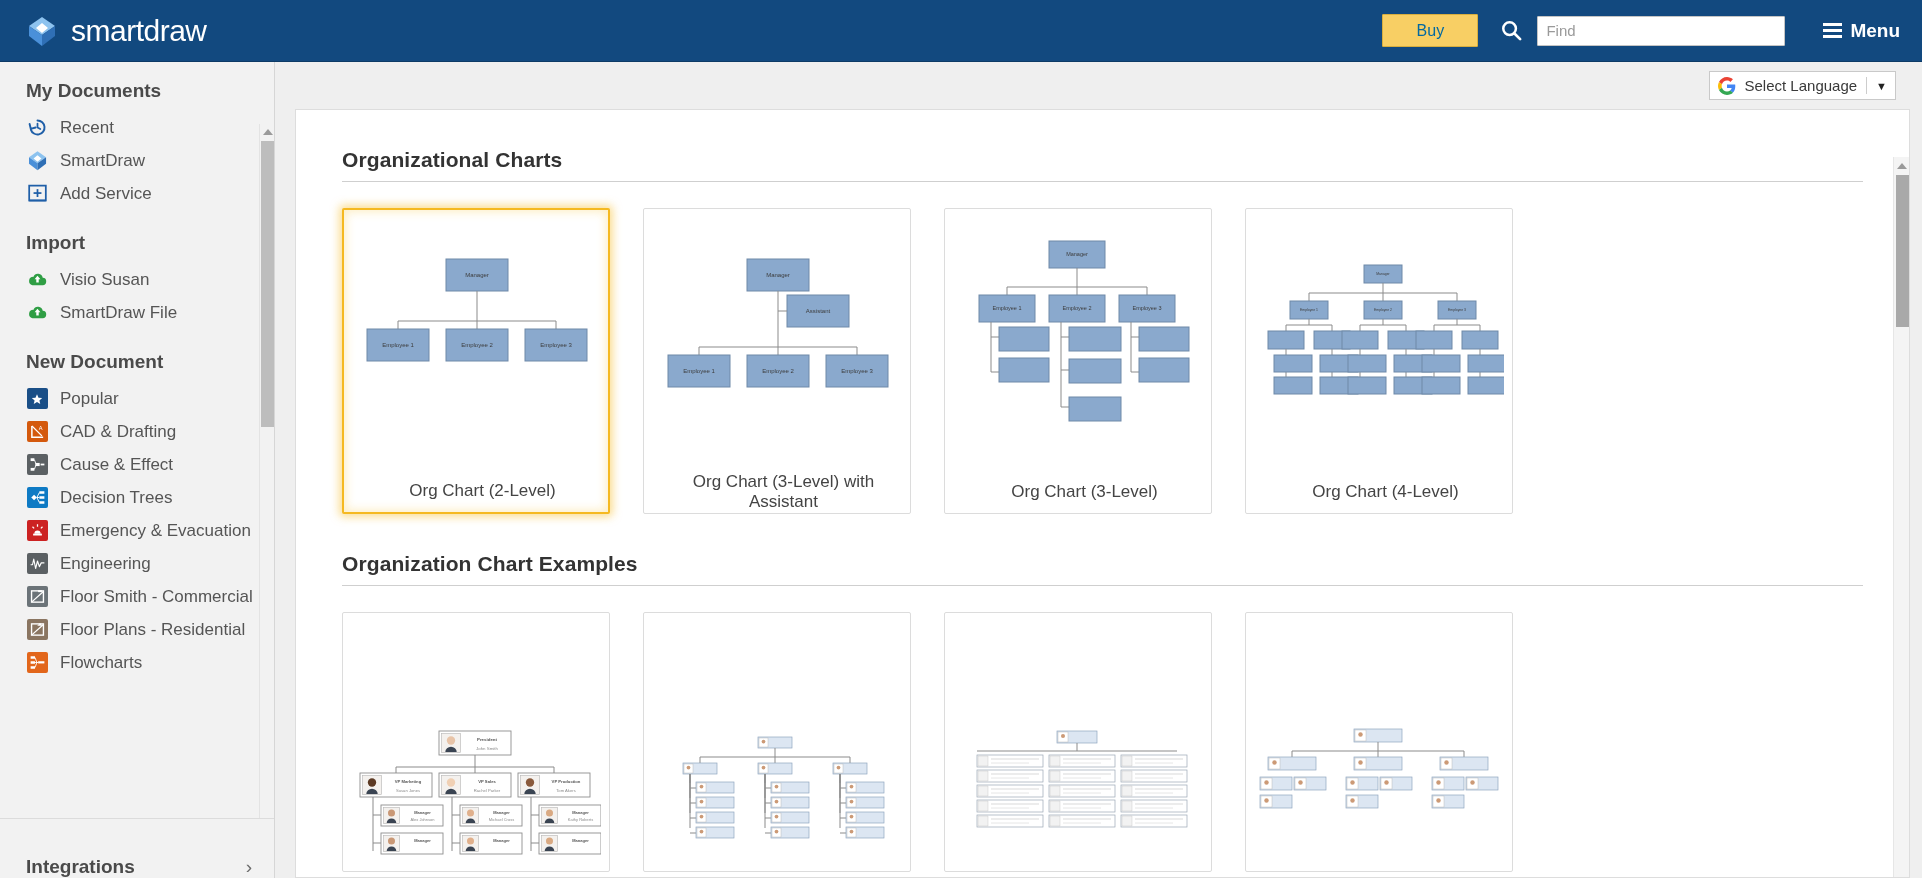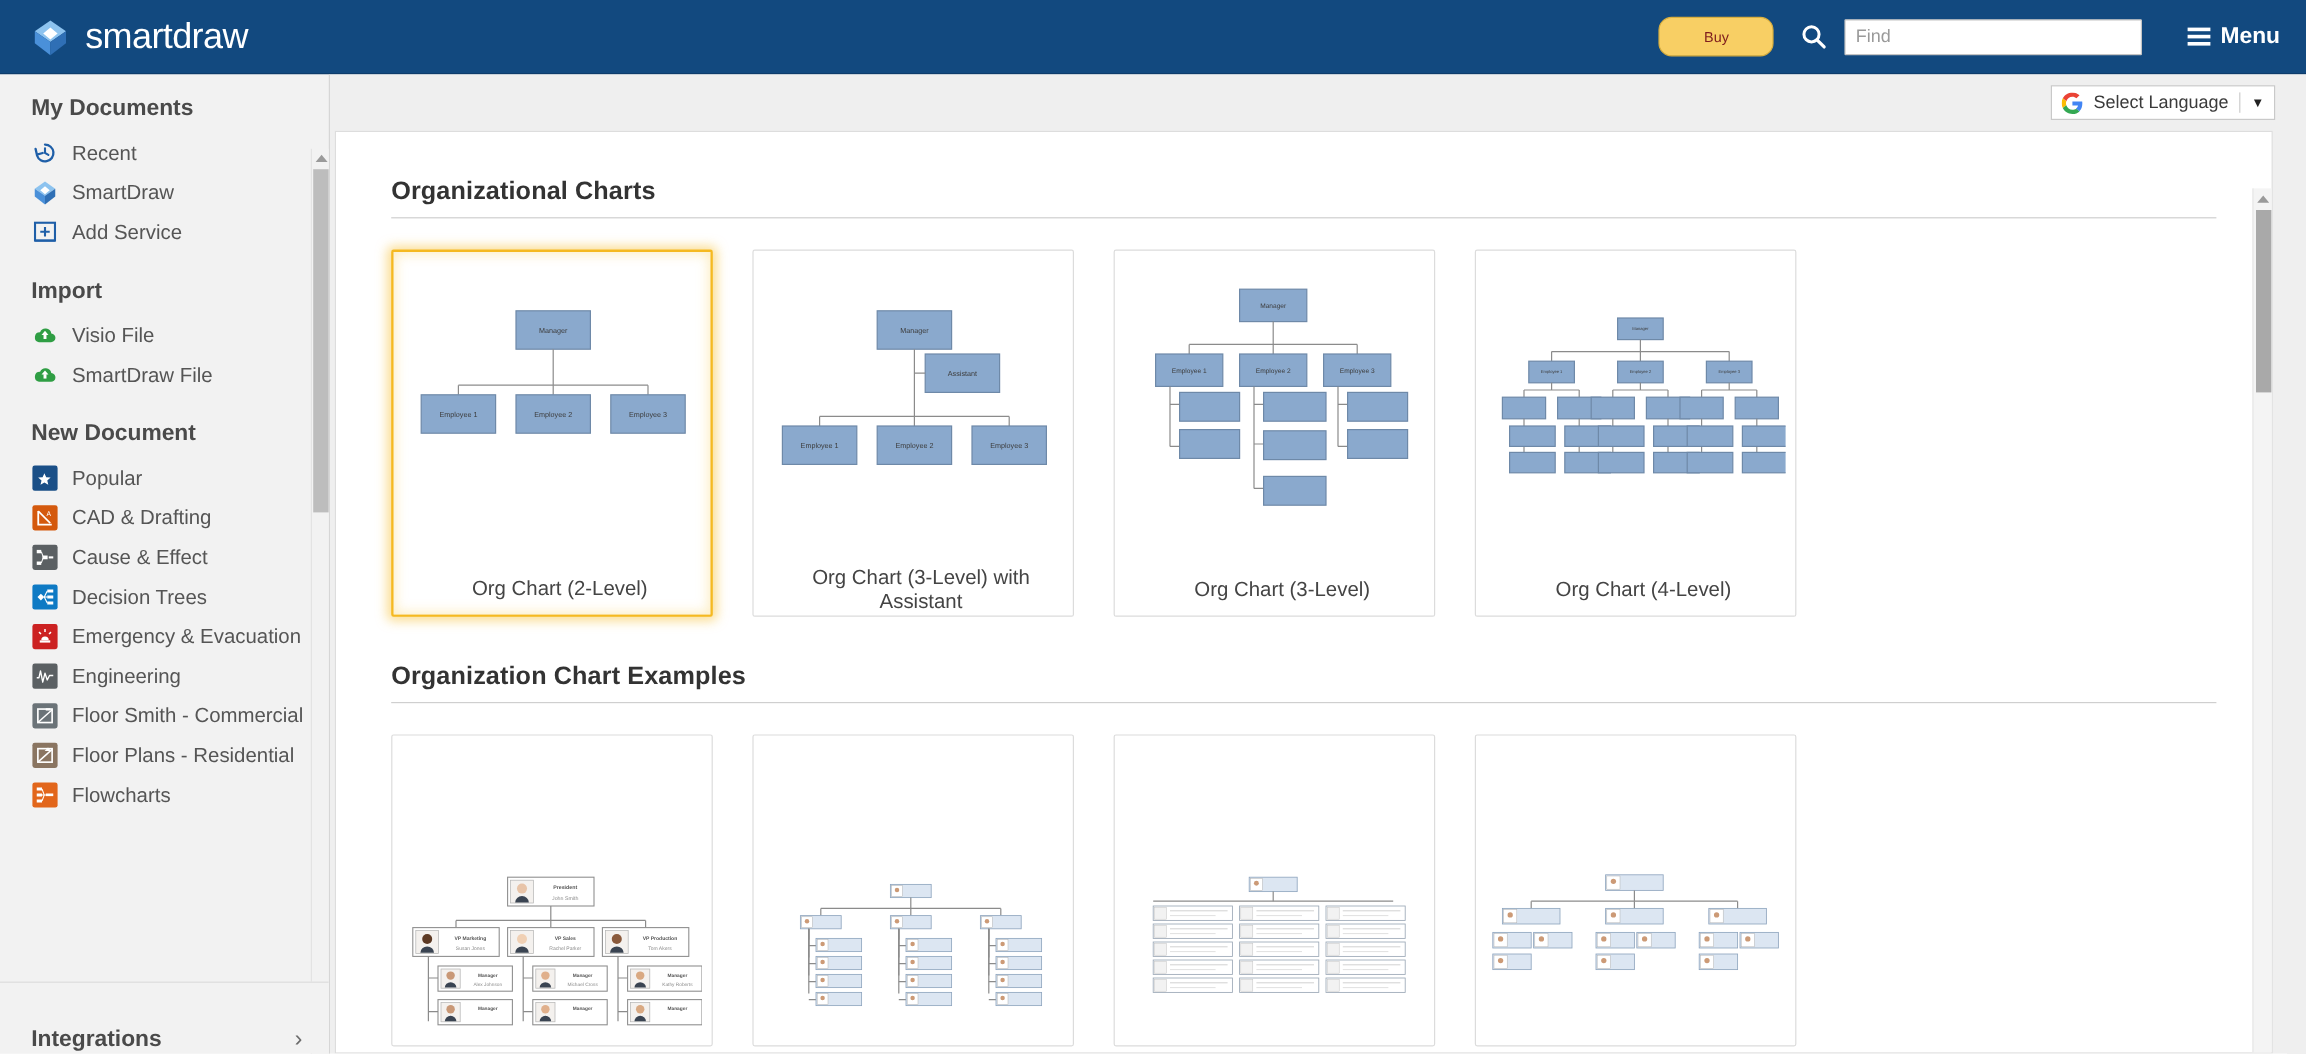--- a/index.html
+++ b/index.html
@@ -23,26 +23,26 @@
   .brand-logo { width: 32px; height: 32px; position: relative; }
   .brand-text {
     color: #ffffff; font-size: 30px; letter-spacing: -0.5px;
     margin-left: 13px; font-weight: 400;
   }
   .topbar-right {
     margin-left: auto; display: flex; align-items: center;
     margin-right: 22px; gap: 0px;
   }
   .buy-btn {
-    background: #f8cf64; color: #7f1d1d;
+    background: #f8cf64; color: #0369a1;
     border: 1px solid #d8ae3e;
     width: 96px; height: 33px;
-    font-size: 12px; cursor: pointer;
+    font-size: 16px; cursor: pointer;
     display: flex; align-items: center; justify-content: center;
-    border-radius: 11px;
+    border-radius: 1px;
   }
   .search-icon-wrap {
     margin-left: 22px; margin-right: 14px;
     display: flex; align-items: center; cursor: pointer;
   }
   .find-input {
     width: 248px; height: 30px;
     border: 1px solid #c4c4c4; background: #fff;
     padding: 0 8px; font-size: 15px; color: #333;
     font-family: "Liberation Sans", sans-serif;
@@ -132,21 +132,21 @@
   .lang-box {
     display: flex; align-items: center; gap: 9px;
     border: 1px solid #c9c9c9; background: #fff;
     height: 29px; padding: 0 8px; cursor: pointer;
   }
   .lang-text { font-size: 15px; color: #3a3a3a; }
   .lang-div { width: 1px; height: 17px; background: #cdcdcd; }
   .lang-caret { font-size: 11px; color: #222; }
 
   .panel {
-    position: absolute; top: 47px; left: 4px;
+    position: absolute; top: 47px; left: 20px;
     width: 1615px; height: 769px;
     background: #ffffff;
     border: 1px solid #dddddd;
     overflow: hidden;
   }
   .panel-inner { padding: 38px 46px 0 46px; }
 
   .section-title {
     font-size: 21px; font-weight: 700; color: #333;
     padding-bottom: 9px; letter-spacing: 0.1px;
@@ -266,21 +266,21 @@
       </div>
       <div class="side-head spaced">Import</div>
       <div class="side-item">
         <span class="ico">
           <svg width="21" height="21" viewBox="0 0 24 24">
             <path d="M6.2 18.5h11.3a4.2 4.2 0 0 0 .5-8.4A5.6 5.6 0 0 0 7.3 9a4.8 4.8 0 0 0-1.1 9.5z" fill="#2f9e44"></path>
             <polygon points="12,7.6 15.3,11.6 8.7,11.6" fill="#ffffff"></polygon>
             <rect x="10.6" y="11.2" width="2.8" height="4.2" fill="#ffffff"></rect>
           </svg>
         </span>
-        <span class="side-label">Visio File</span>
+        <span class="side-label">Visio Susan</span>
       </div>
       <div class="side-item">
         <span class="ico">
           <svg width="21" height="21" viewBox="0 0 24 24">
             <path d="M6.2 18.5h11.3a4.2 4.2 0 0 0 .5-8.4A5.6 5.6 0 0 0 7.3 9a4.8 4.8 0 0 0-1.1 9.5z" fill="#2f9e44"></path>
             <polygon points="12,7.6 15.3,11.6 8.7,11.6" fill="#ffffff"></polygon>
             <rect x="10.6" y="11.2" width="2.8" height="4.2" fill="#ffffff"></rect>
           </svg>
         </span>
         <span class="side-label">SmartDraw File</span>

